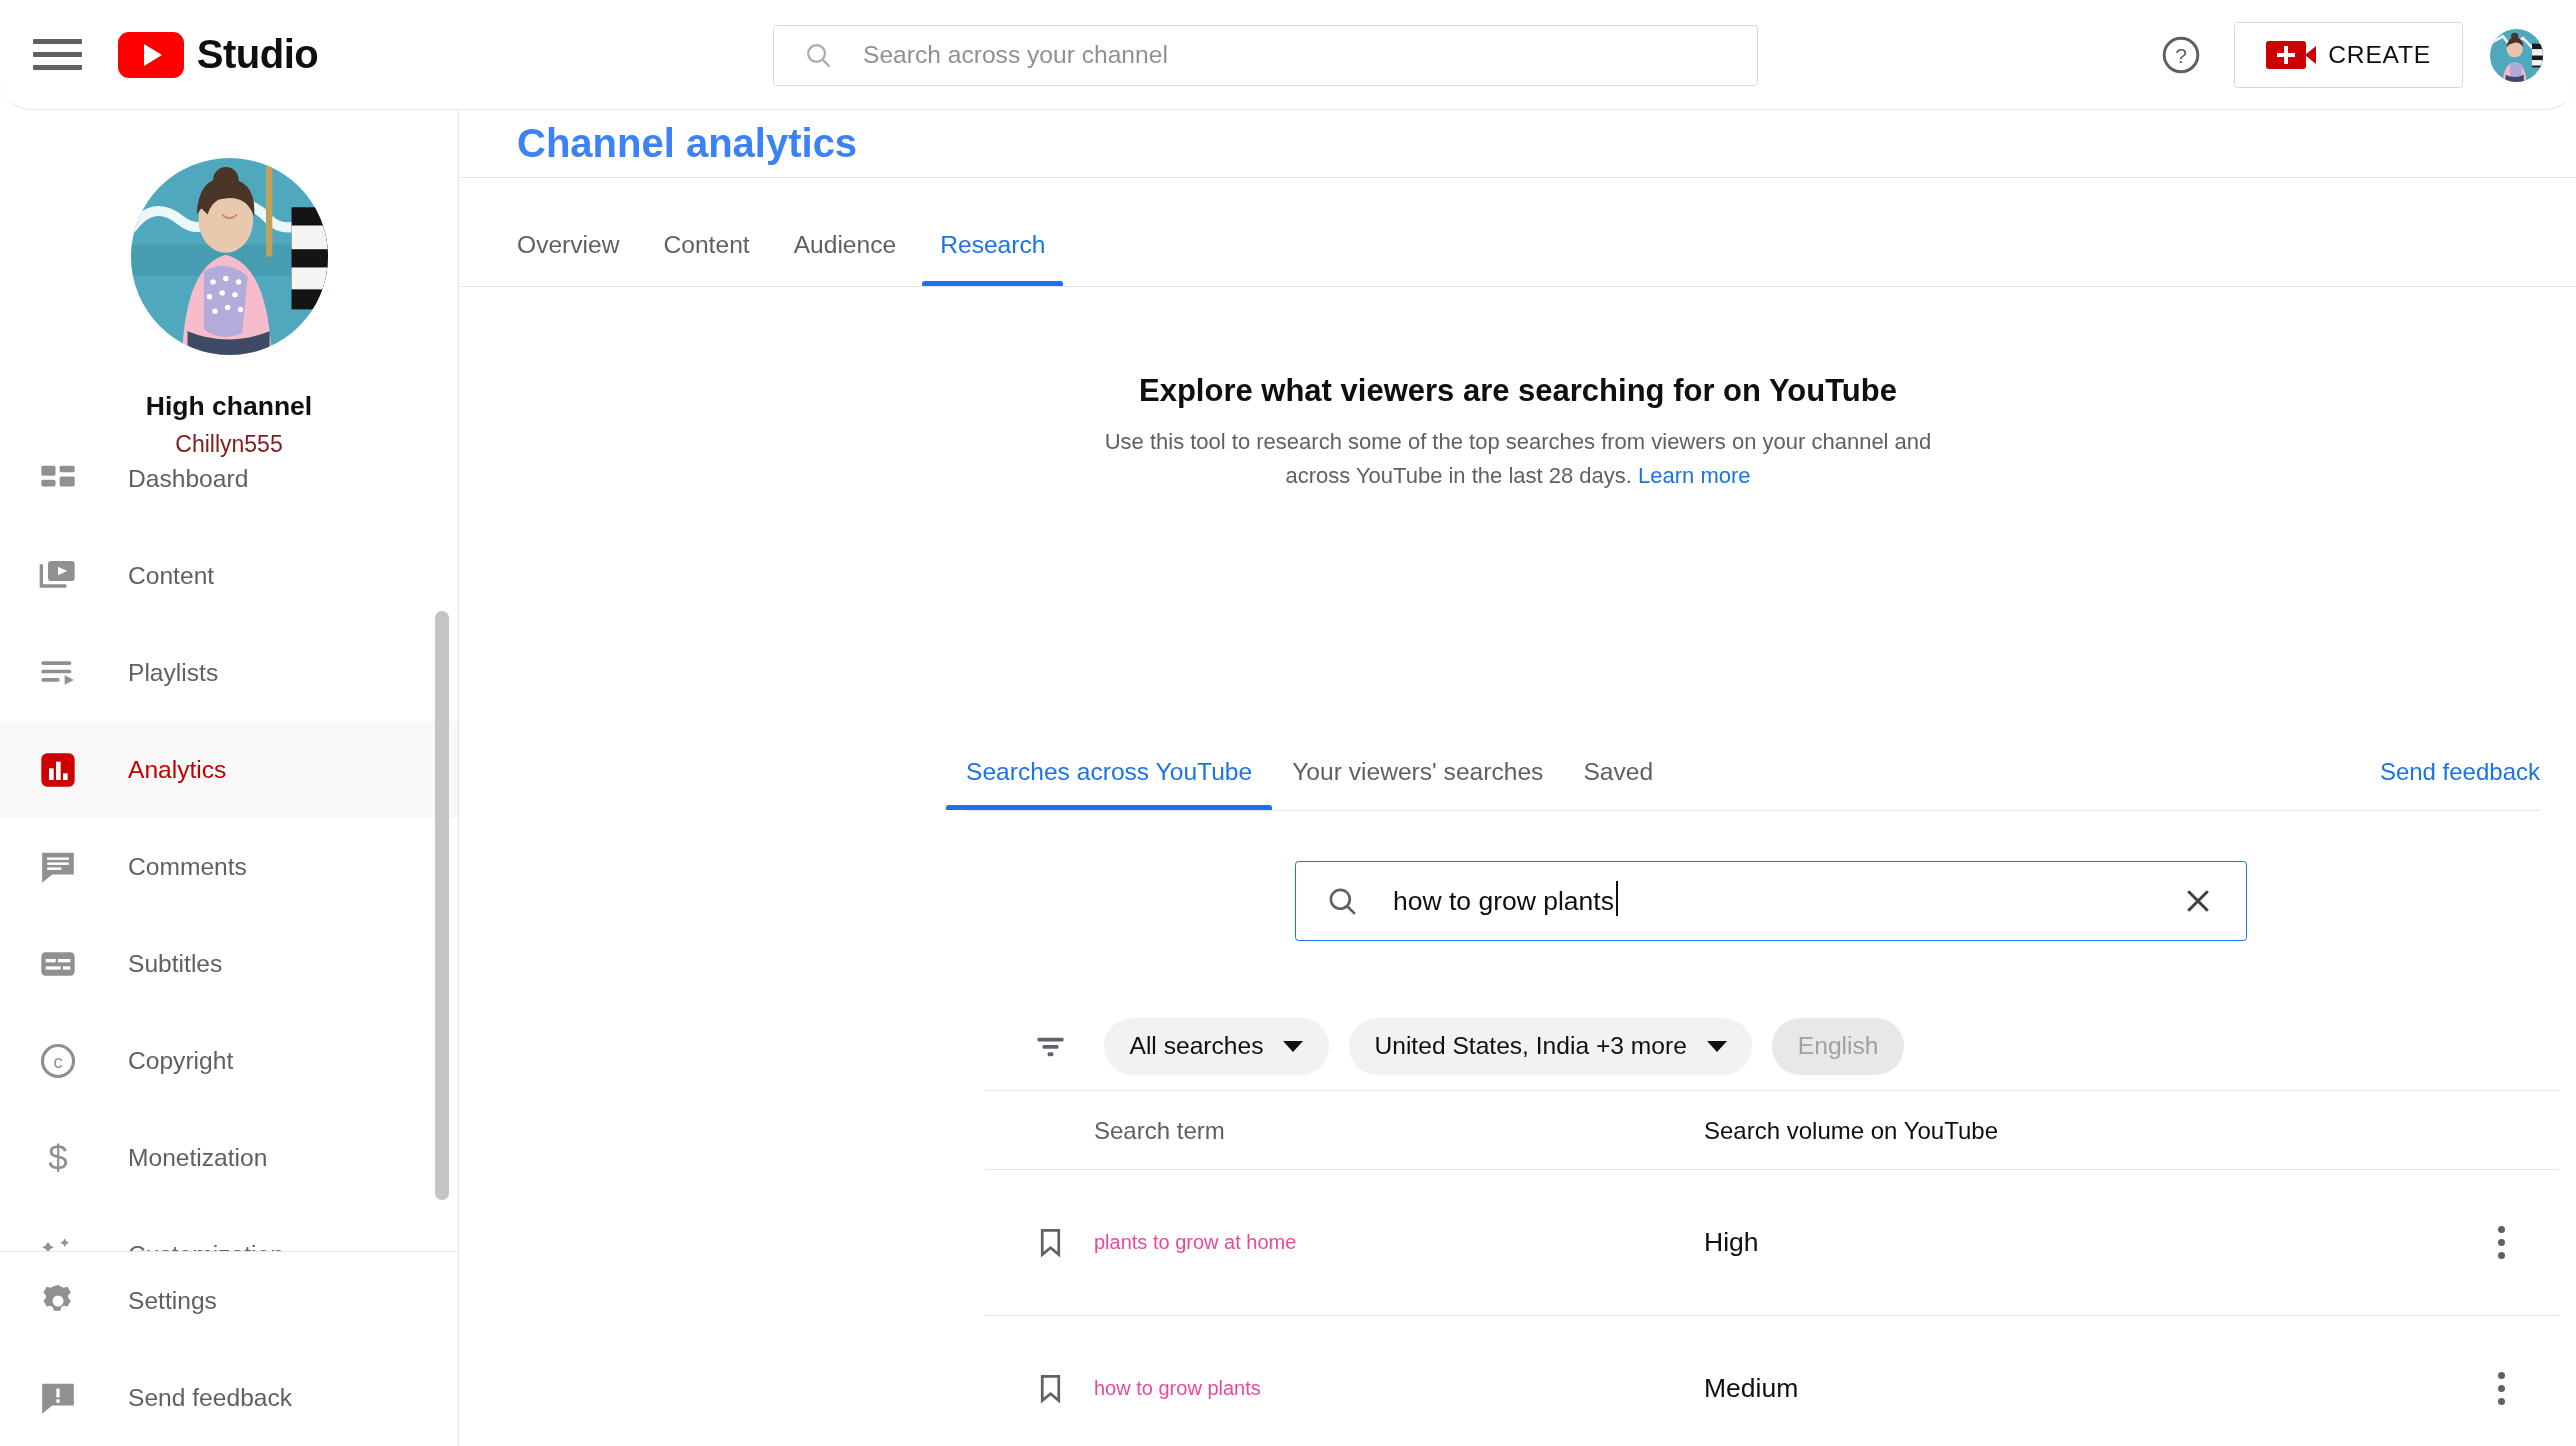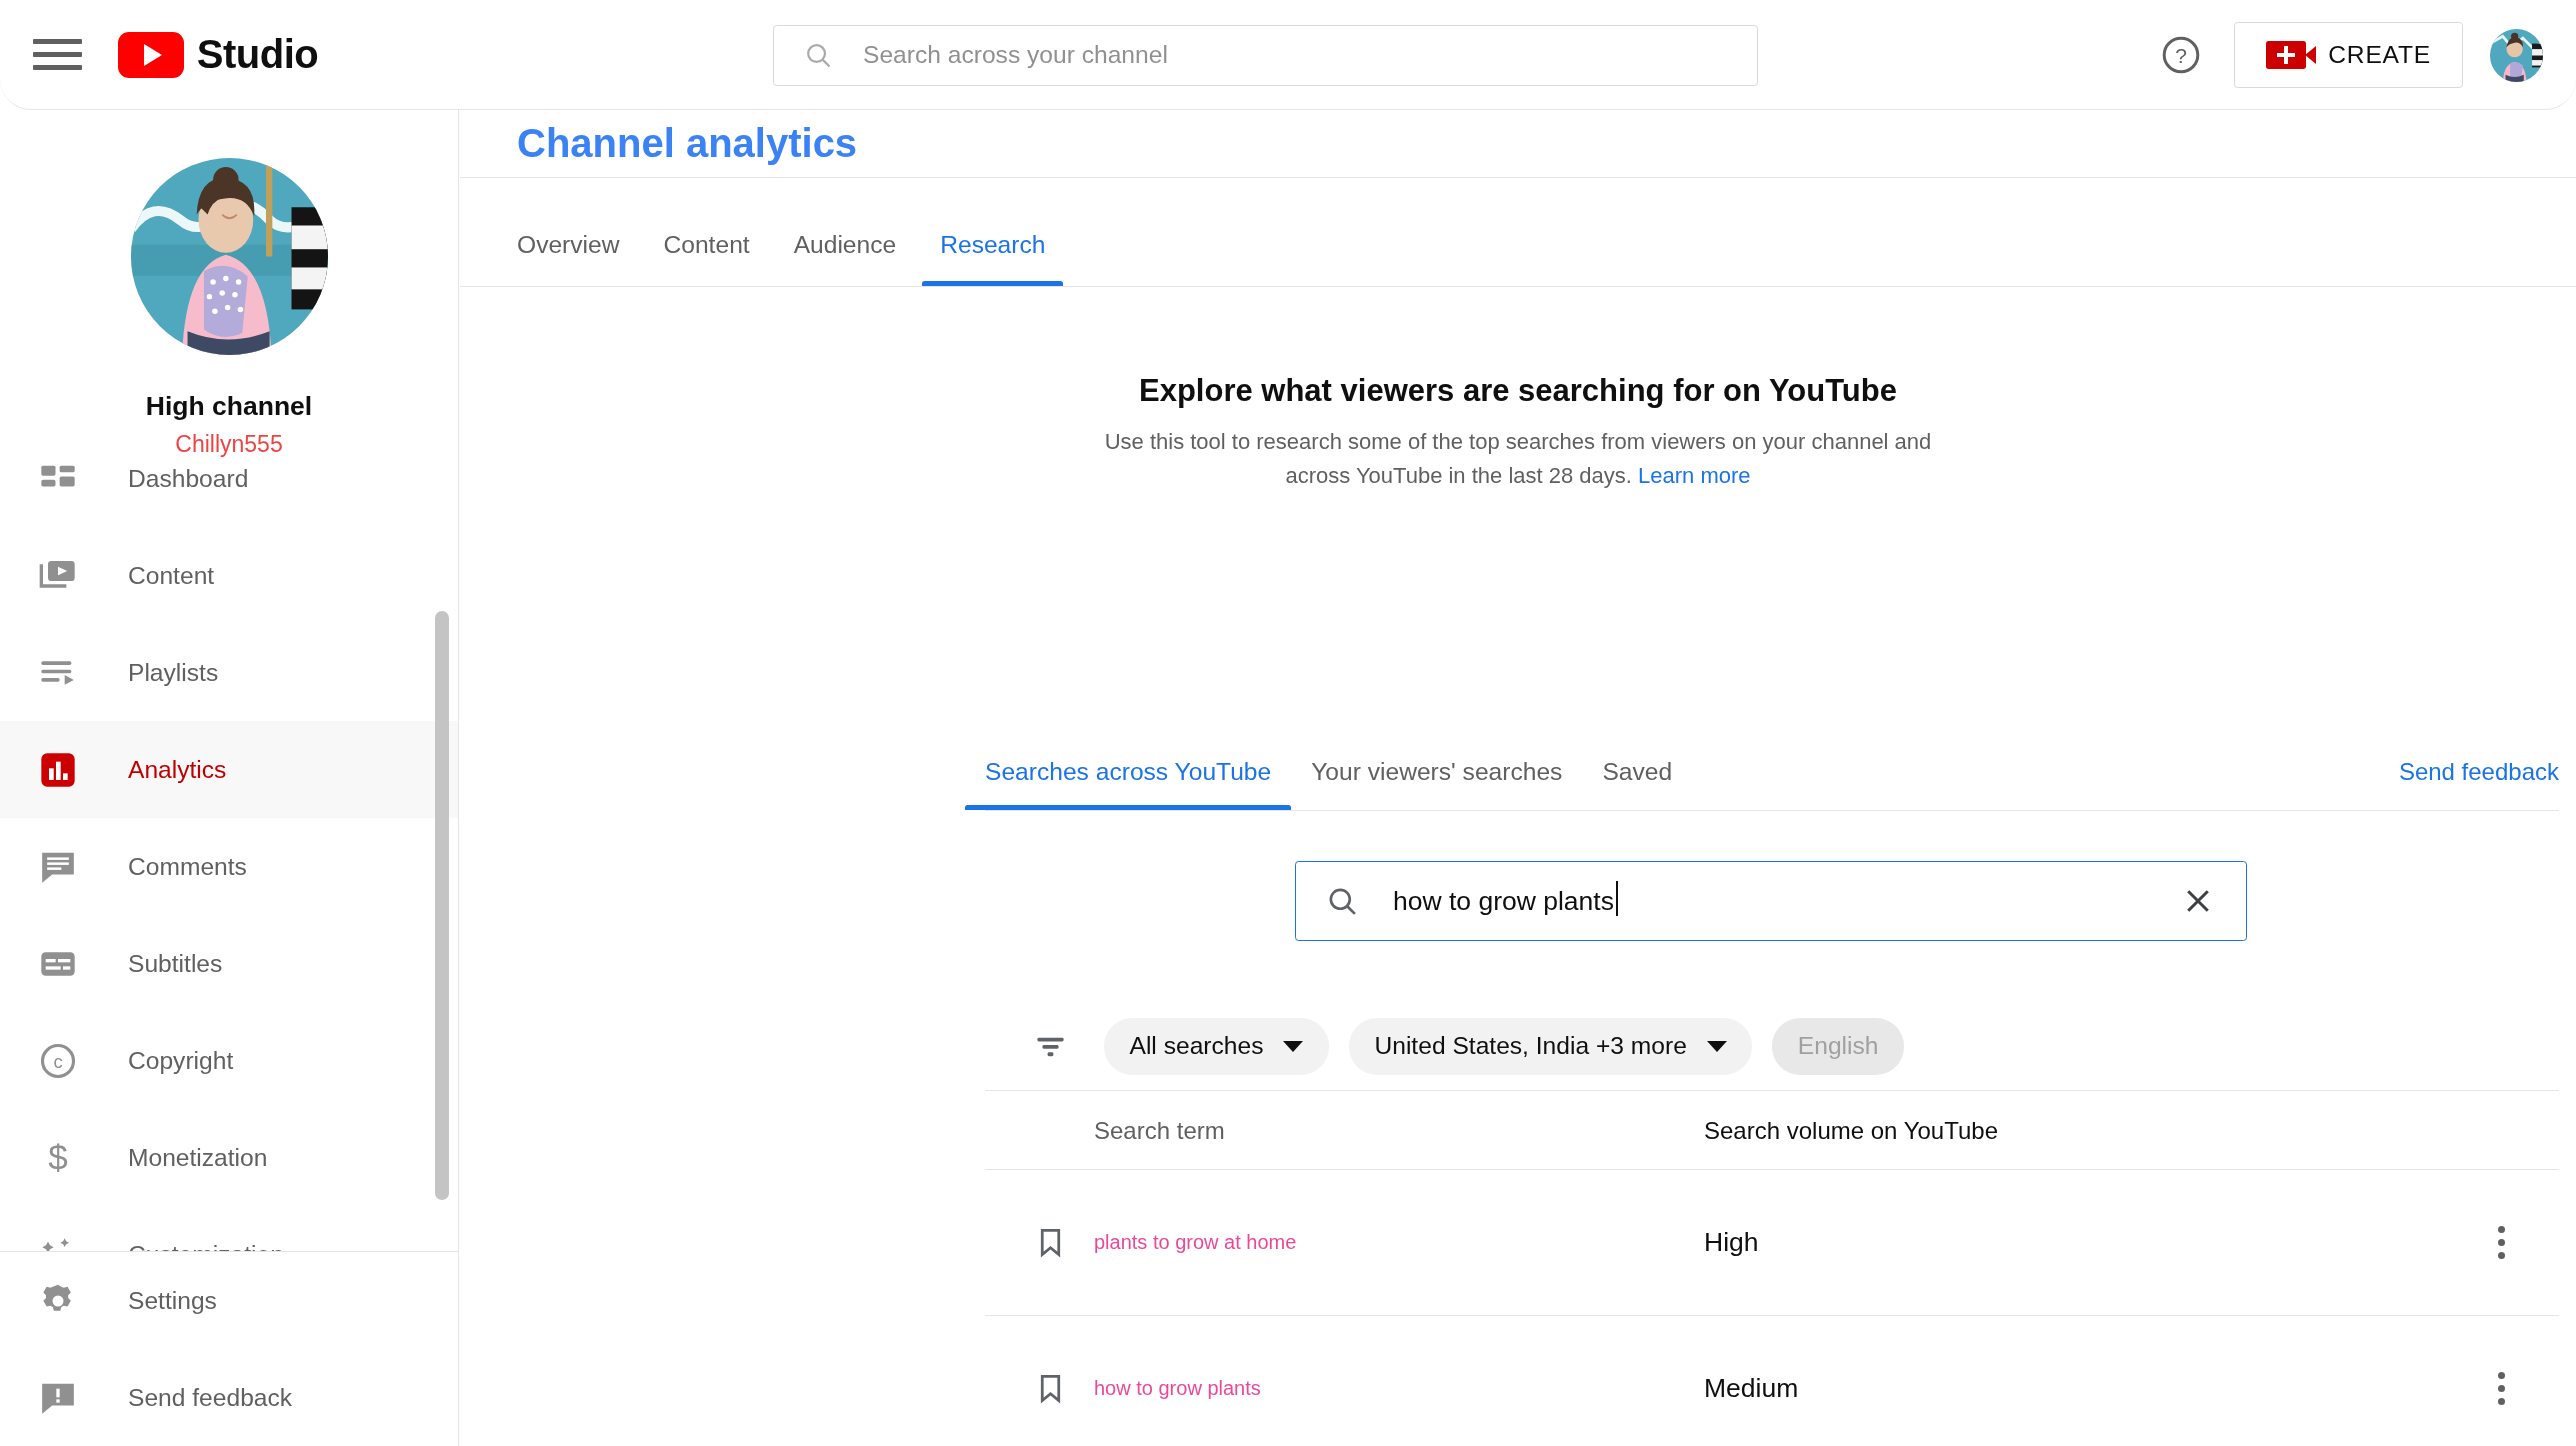--- a/index.html
+++ b/index.html
@@ -90,21 +90,21 @@
   #channel-block {
     display: flex; flex-direction: column; align-items: center;
     padding-top: 48px; cursor: pointer;
   }
   #channel-avatar {
     width: 197px; height: 197px; border-radius: 50%; overflow: hidden;
   }
   #channel-name {
     font-size: 26.5px; font-weight: 700; color: #0f0f0f; margin-top: 36px;
   }
-  #channel-handle { font-size: 23px; color: #ef4444; margin-top: 9px; }
+  #channel-handle { font-size: 23px; color: #7f1d1d; margin-top: 9px; }
 
   #nav-scroll {
     position: absolute; left: 0; top: 320px; width: 459px; height: 867px;
     overflow: hidden;
   }
   .nav-item {
     display: flex; align-items: center; height: 97px; cursor: pointer;
     padding-left: 0;
   }
   .nav-item .nav-icon {
@@ -157,21 +157,21 @@
     text-align: center; padding-top: 86px;
   }
   #explore-title { font-size: 31px; font-weight: 700; color: #0f0f0f; }
   #explore-desc {
     margin-top: 16px; font-size: 22px; color: #606060; line-height: 1.55;
     width: 876px; margin-left: auto; margin-right: auto;
   }
   #learn-more { color: #1a73e8; cursor: pointer; text-decoration: none; }
 
   #subtabs-row {
-    position: absolute; left: 525px; top: 613px; width: 1574px; height: 88px;
+    position: absolute; left: 506px; top: 613px; width: 1574px; height: 88px;
     border-bottom: 0.9px solid #e5e5e5;
     display: flex; align-items: flex-end;
   }
   .subtab {
     font-size: 24.6px; color: #606060; padding: 0 20px 24px 20px;
     cursor: pointer; position: relative;
   }
   .subtab:first-child { margin-left: -20px; }
   .subtab.active { color: #1a73e8; font-weight: 500; }
   .subtab.active::after {

